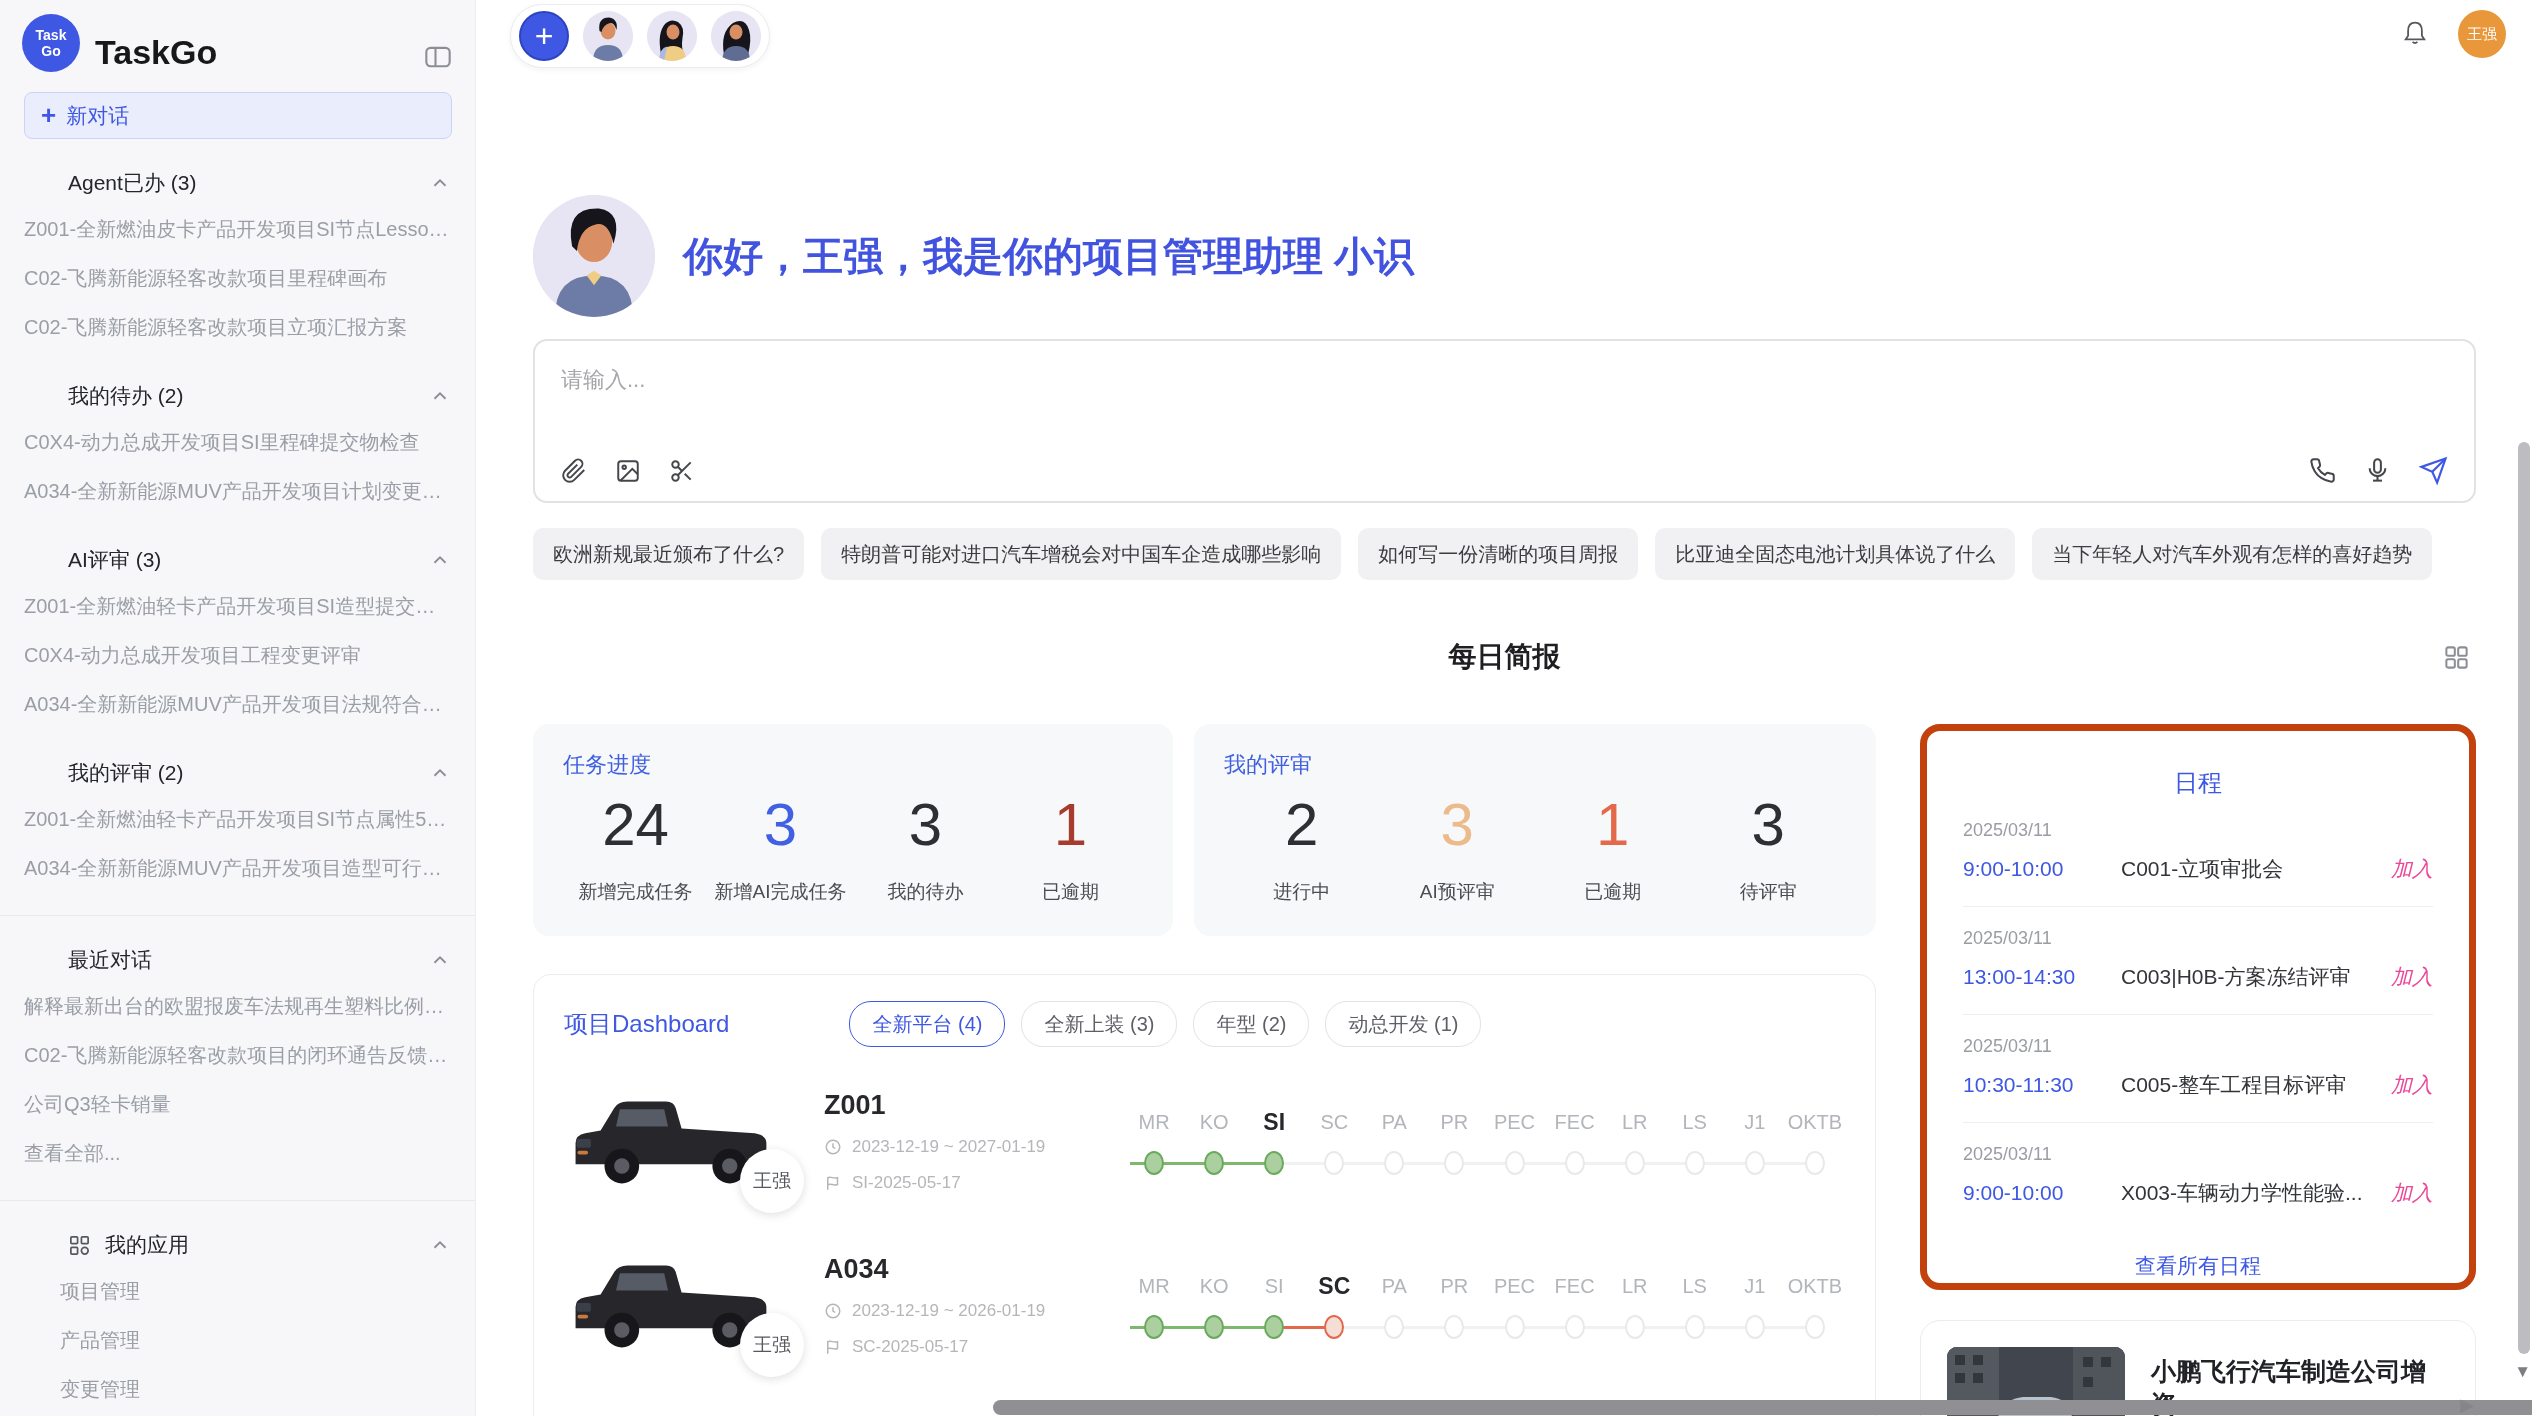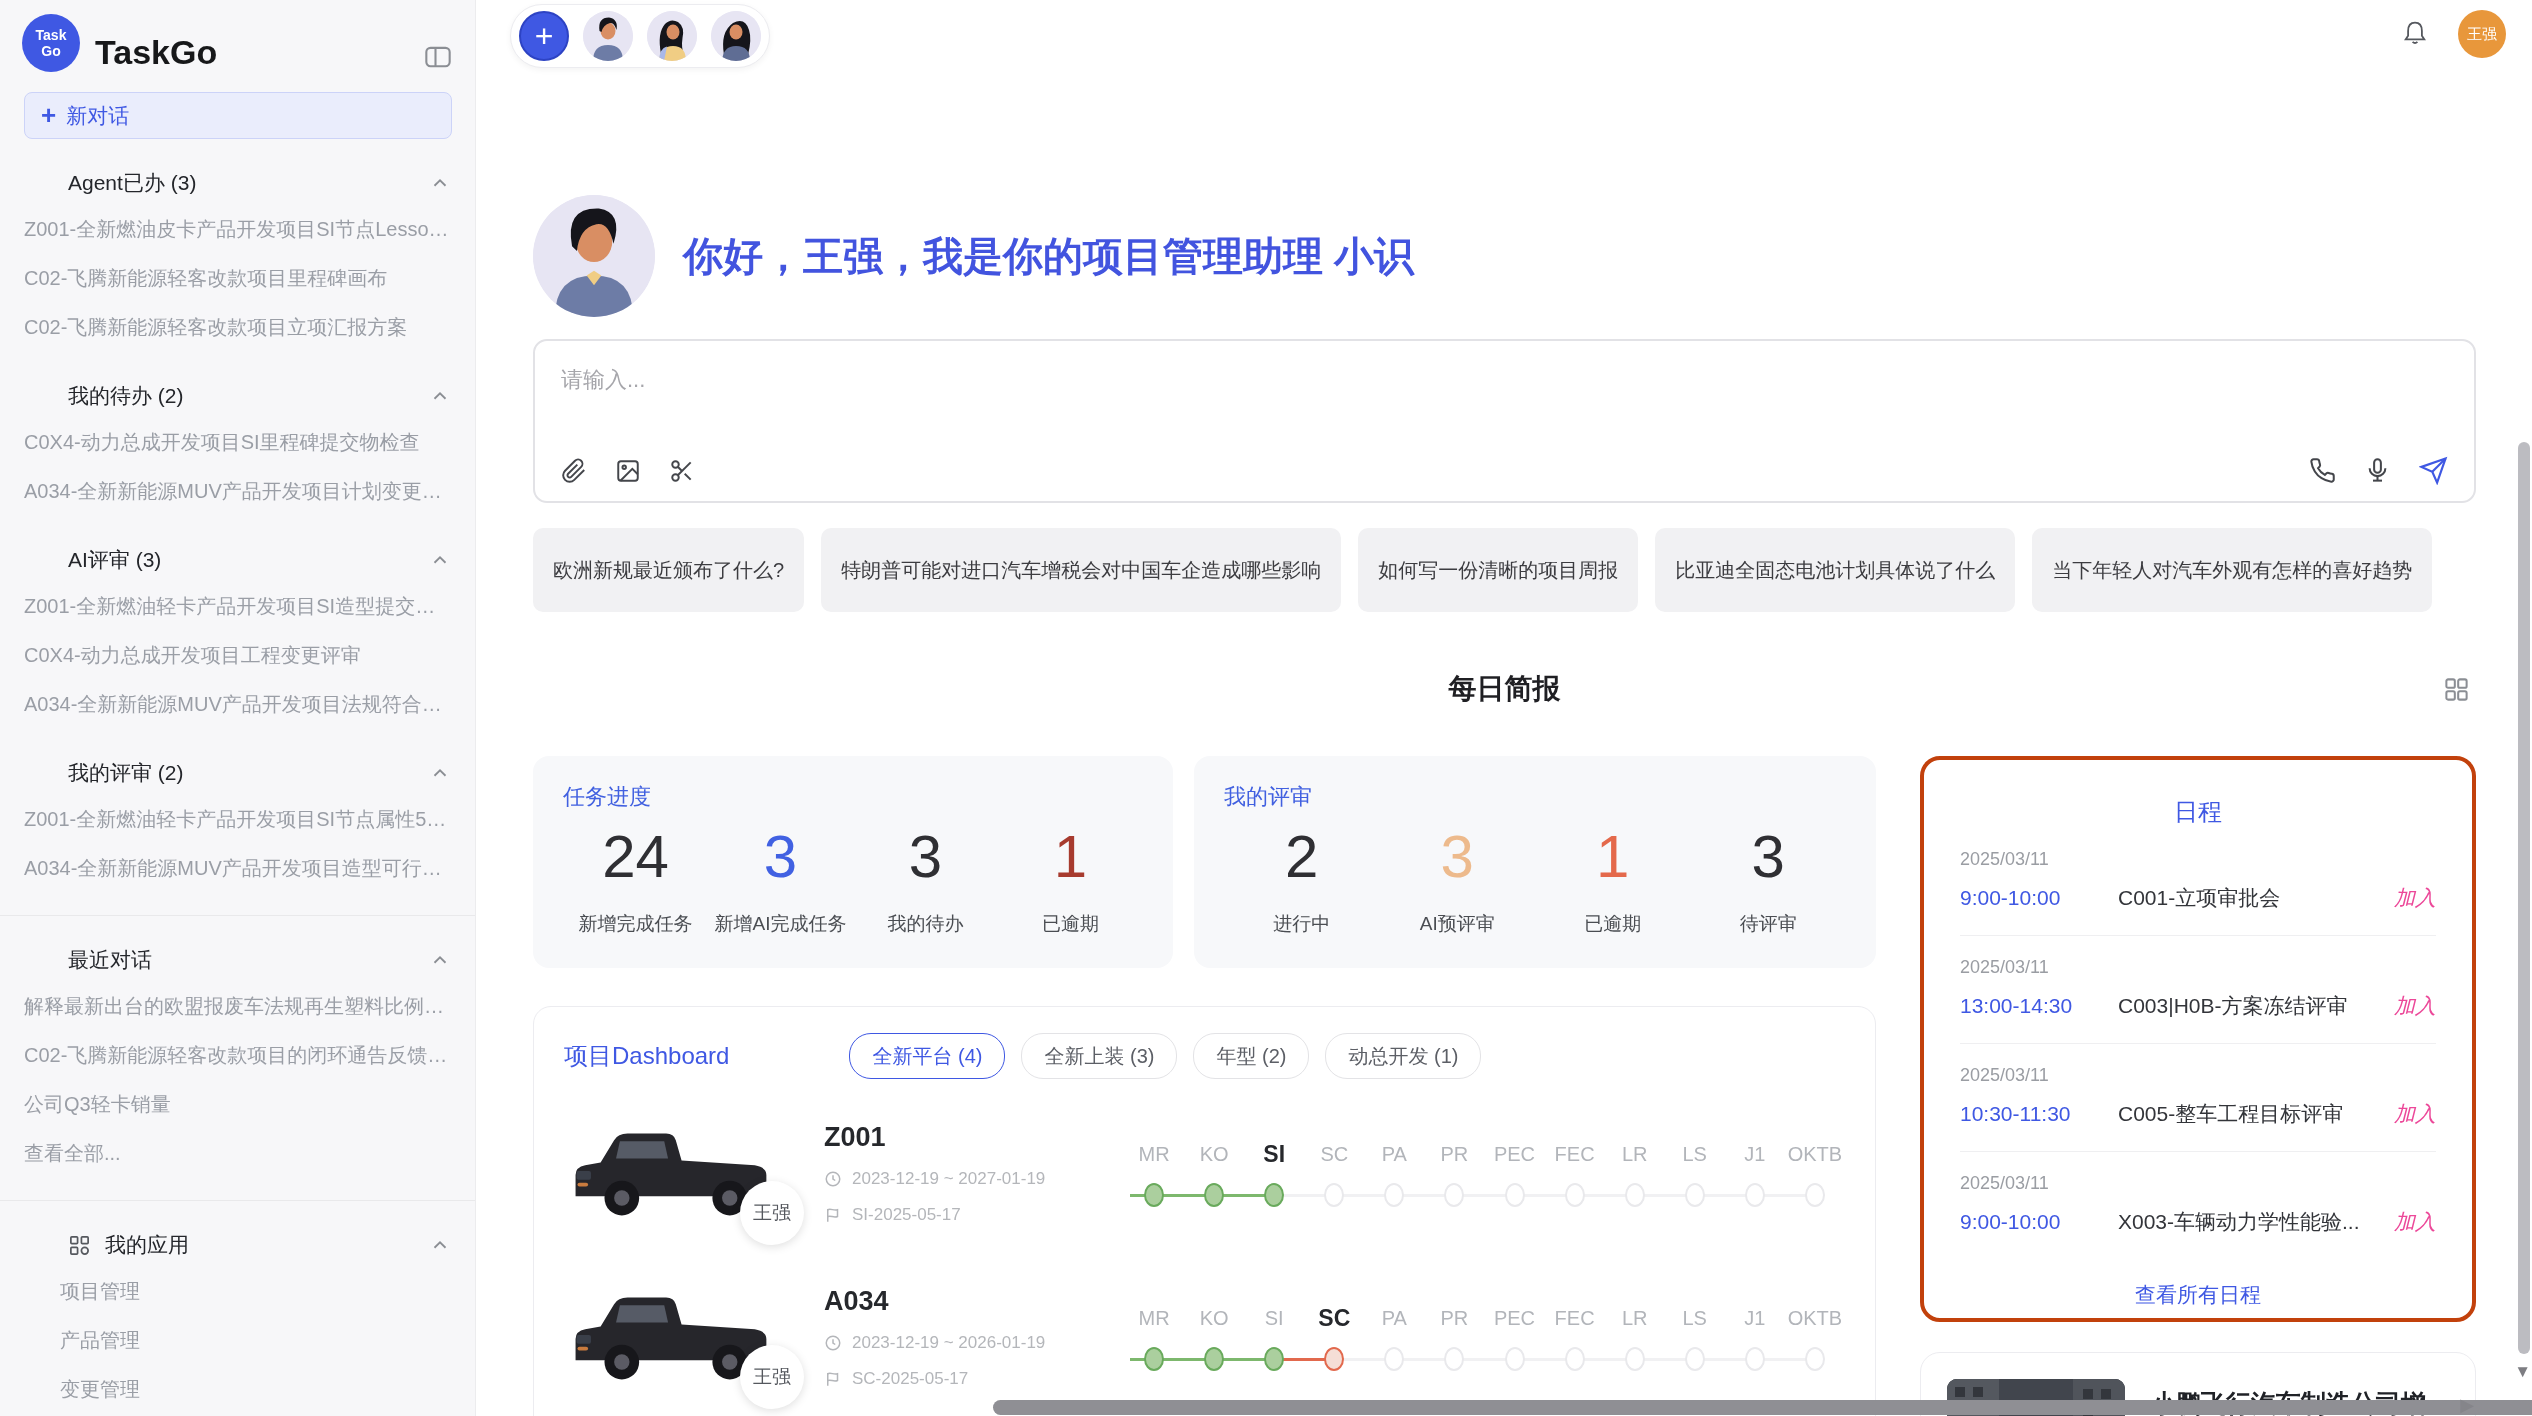--- a/index.html
+++ b/index.html
@@ -47,21 +47,21 @@
   .greeting h1{font-size:40px;color:#4254df;font-weight:bold;margin:0;}
 
   .input-box{margin-top:22px;height:164px;border:2px solid #e2e2e6;border-radius:14px;box-sizing:border-box;
              padding:24px 26px 16px;display:flex;flex-direction:column;justify-content:space-between;cursor:text;}
   .input-placeholder{font-size:22px;color:#a6a6ab;}
   .input-toolbar{display:flex;justify-content:space-between;align-items:center;}
   .tool-group{display:flex;gap:28px;align-items:center;}
   .ticon{cursor:pointer}
 
   .chips{display:flex;gap:17px;margin-top:25px;}
-  .chip{background:#f1f1f3;border-radius:10px;padding:16px 20px;height:52px;display:flex;align-items:center;
+  .chip{background:#f1f1f3;border-radius:10px;padding:0 20px;height:52px;display:flex;align-items:center;
         font-size:20px;color:#3c3c40;white-space:nowrap;cursor:pointer;}
 
   .briefing-header{position:relative;margin-top:58px;text-align:center;height:40px;}
   .briefing-header h2{font-size:28px;color:#1f1f23;margin:0;display:inline-block;font-weight:bold;}
   .grid-icon{position:absolute;right:6px;top:6px;cursor:pointer;}
 
   .columns{display:flex;gap:44px;margin-top:46px;}
   .col-left{width:1343px;flex:none;}
   .col-right{flex:1;min-width:0;}
 
@@ -97,21 +97,21 @@
   .ms-track{position:relative;height:44px;}
   .seg{position:absolute;top:20px;height:3px;}
   .seg.l{left:0;width:50%;}.seg.r{right:0;width:50%;}
   .seg.stub{left:10%;width:40%;}
   .seg.green{background:#7db86d;}.seg.red{background:#e2694d;}.seg.gray{background:#f1f1f3;}
   .ms-dot{position:absolute;left:50%;top:21px;transform:translate(-50%,-50%);width:20px;height:24px;
           border-radius:50%;box-sizing:border-box;background:#fff;border:2px solid #e9e9ec;}
   .ms-dot.done{background:#abcf9e;border:2px solid #69aa5c;}
   .ms-dot.alert{background:#f5ded6;border:2px solid #e2694d;}
 
-  .schedule-card{border:4px solid #c2410c;border-radius:20px;padding:28px 36px;box-sizing:border-box;height:566px;}
+  .schedule-card{border:7px solid #c2410c;border-radius:20px;padding:28px 36px;box-sizing:border-box;height:566px;}
   .sched-title{text-align:center;font-size:24px;color:#3f58e3;margin-top:8px;}
   .event{padding:21px 0 23px;border-bottom:1px solid #efeff1;}
   .event:last-of-type{border-bottom:none;}
   .event-date{font-size:18px;color:#9a9da3;}
   .event-row{display:flex;align-items:center;margin-top:14px;}
   .event-time{font-size:21px;color:#3f58e3;width:158px;flex:none;}
   .event-title{font-size:21px;color:#33353a;flex:1;white-space:nowrap;overflow:hidden;}
   .event-join{font-size:21px;color:#ec4899;cursor:pointer;font-style:italic;}
   .sched-footer{text-align:center;font-size:21px;color:#3f58e3;margin-top:22px;cursor:pointer;}
 

